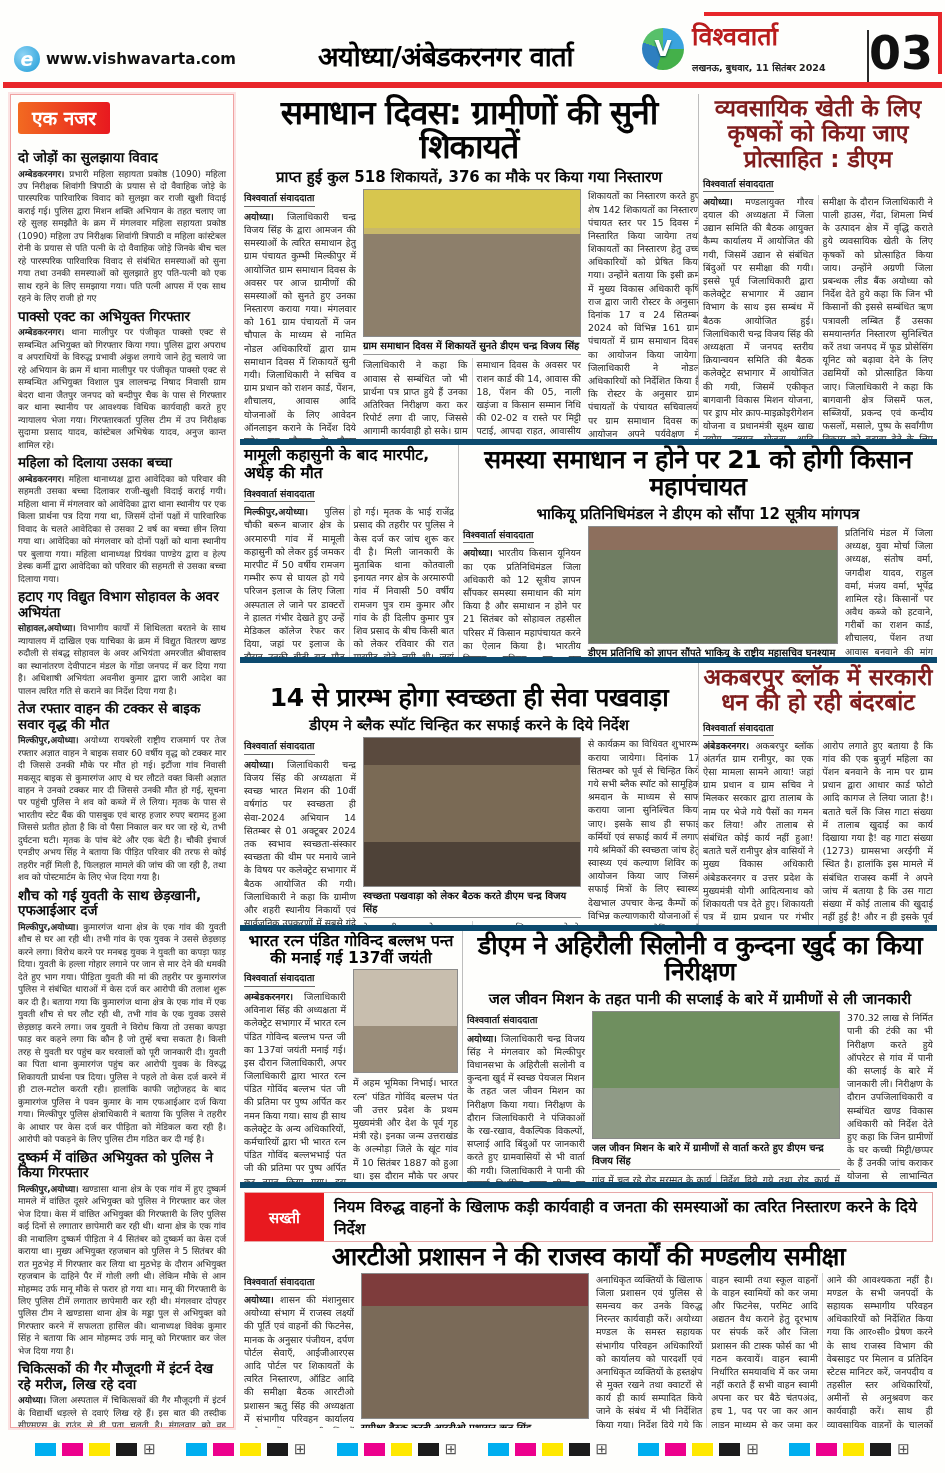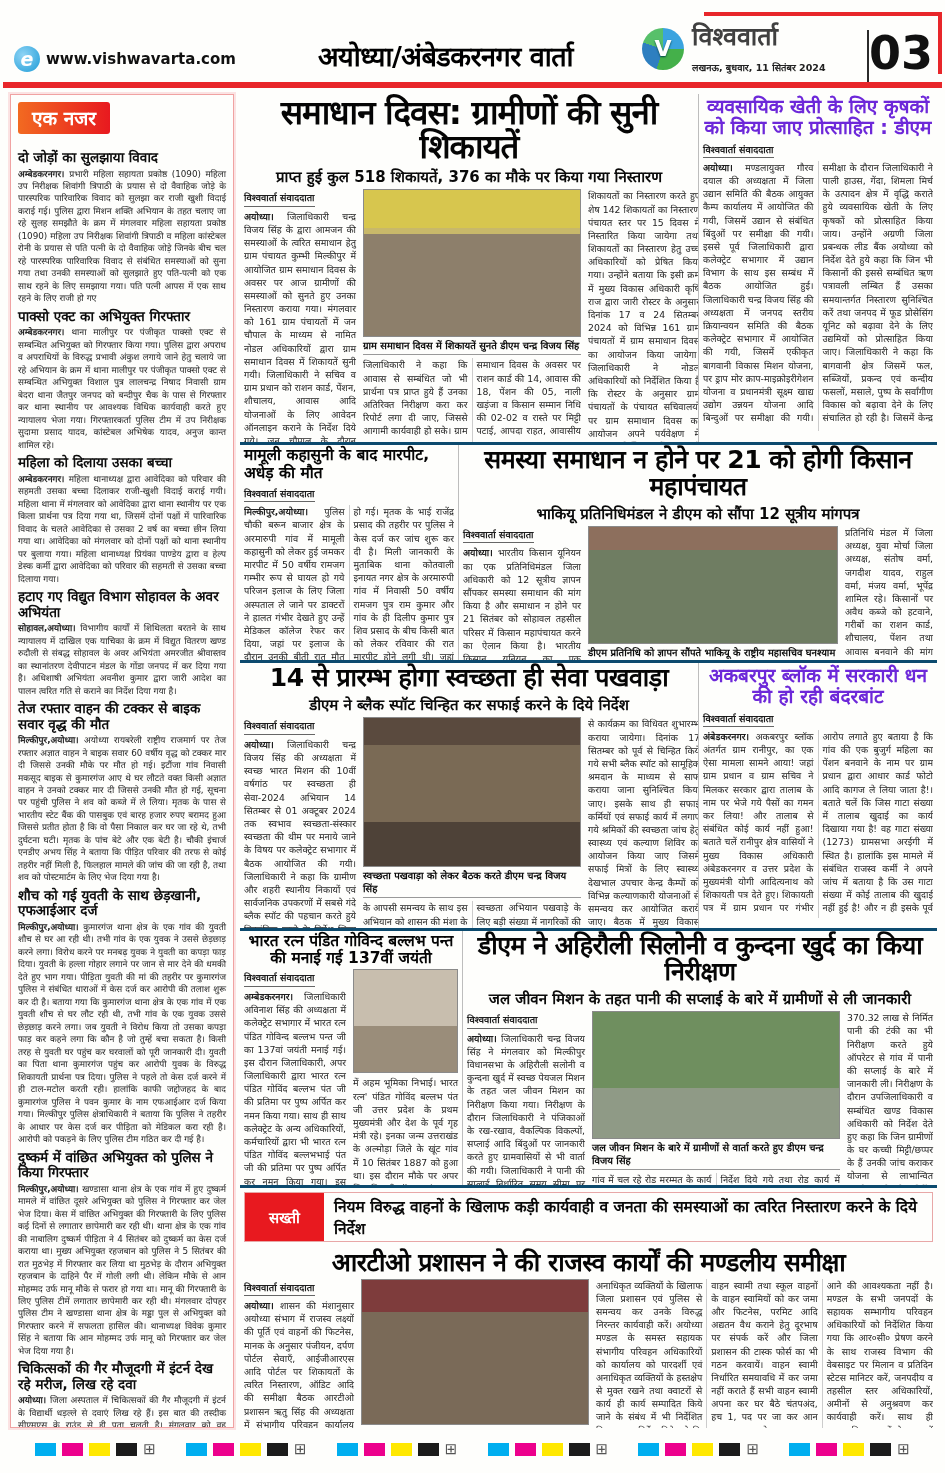--- a/index.html
+++ b/index.html
@@ -10,62 +10,62 @@
   .mast{position:relative;height:82px;padding:6px 14px 0 14px;display:flex;align-items:flex-end;}
   .mast-site{display:flex;align-items:center;gap:6px;width:235px;padding-bottom:10px;}
   .ie-icon{width:26px;height:26px;border-radius:50%;background:radial-gradient(circle at 35% 35%,#8fd4f5,#1e9cd7);
            color:#fff;font-weight:bold;font-style:italic;font-size:19px;line-height:26px;text-align:center;}
   .site-url{font-weight:bold;font-size:15px;color:#111;}
   .mast-title{flex:1;text-align:center;font-size:27px;font-weight:bold;color:#000;padding-bottom:8px;letter-spacing:-0.5px;}
   .mast-brand{display:flex;align-items:center;gap:8px;width:225px;padding-bottom:8px;}
   .globe-logo{width:42px;height:42px;border-radius:50%;flex:none;
       background:conic-gradient(#3aa3df 0 25%,#44b04a 25% 55%,#2e7fc0 55% 80%,#57c06a 80% 100%);
       color:#fff;font-weight:bold;font-size:22px;line-height:42px;text-align:center;text-shadow:0 1px 2px #044;}
-  .brand-name{font-size:25px;font-weight:bold;color:#404040;line-height:1;}
+  .brand-name{font-size:25px;font-weight:bold;color:#b91c1c;line-height:1;}
   .brand-edition{font-size:9.5px;font-weight:bold;color:#222;margin-top:12px;}
   .pagenum{width:64px;padding-bottom:6px;border-left:2px solid #2b2b2b;text-align:center;
            font-size:46px;font-weight:bold;color:#111;line-height:1;}
   .mast-redframe{position:absolute;top:12px;right:3px;width:238px;height:62px;
                  border-top:4px solid #e8262a;border-right:4px solid #e8262a;pointer-events:none;}
   .red-rule{height:6px;background:#e8262a;margin:0 3px;}
   
   .content{display:flex;gap:6px;padding:6px 8px 0 10px;height:1340px;}
   .rail{width:224px;flex:none;border:1px solid #f0a2a2;box-shadow:0 0 0 2px #fbe3e3;padding:5px 7px;overflow:hidden;}
   .rail-head{background:linear-gradient(90deg,#f26a21,#e8191f);color:#fff;font-weight:bold;font-size:19px;
              padding:3px 14px;border-radius:3px;display:inline-block;margin:2px 0 12px 0;}
   .rail-item h3{margin:4px 0 2px 0;font-size:13.5px;line-height:1.15;color:#0d0d0d;}
   .rail-item p{margin:0;font-size:8.8px;line-height:1.42;text-align:justify;color:#262626;}
   .rail-item .dl{font-weight:bold;}
   .main{flex:1;min-width:0;display:flex;flex-direction:column;}
-  .row{display:flex;border-bottom:3px solid #0c4a6e;overflow:hidden;}
+  .row{display:flex;border-bottom:6px solid #0c4a6e;overflow:hidden;}
   .art{overflow:hidden;padding:2px 4px;}
   .vsep{border-left:1px solid #bdbdbd;}
   .hl-xl{font-size:33px;font-weight:bold;line-height:1.02;letter-spacing:-1px;color:#050505;margin:0;}
   .hl-lg{font-size:25px;font-weight:bold;line-height:1.05;letter-spacing:-0.5px;color:#050505;margin:0;}
-  .hl-md{font-size:19px;font-weight:bold;line-height:1.1;color:#6d28d9;margin:0;text-align:center;}
+  .hl-md{font-size:23px;font-weight:bold;line-height:1.1;color:#7f1d1d;margin:0;text-align:center;}
   .hl-sm{font-size:15.5px;font-weight:bold;line-height:1.12;color:#050505;margin:0;}
   .ctr{text-align:center;}
   .sub{font-size:15px;font-weight:bold;text-align:center;margin:3px 0;color:#0a0a0a;}
   .byline{font-weight:bold;font-size:9.5px;border-bottom:1px solid #666;display:inline-block;margin:2px 0 3px 0;padding-bottom:1px;}
   .bd{font-size:9.3px;line-height:1.42;text-align:justify;color:#1e1e1e;}
   .bd .dl{font-weight:bold;}
   .c2{columns:2;column-gap:9px;column-rule:1px solid #ccc;}
   .c3{columns:3;column-gap:9px;column-rule:1px solid #ccc;}
   .photo{border:1px solid #8a8a8a;width:100%;}
   .cap{font-size:9.8px;font-weight:bold;margin:2px 0 3px 0;border-bottom:1px solid #999;padding-bottom:2px;color:#0c0c0c;}
   .ph-a{height:148px;background:linear-gradient(#d7c64e 0 26%,#c8b86a 26% 30%,#8d7f6b 30% 100%);}
   .ph-d{height:118px;background:linear-gradient(#8d6f5d 0 20%,#6f7d62 20% 100%);}
   .ph-e{height:150px;background:linear-gradient(#5a4a3e 0 18%,#7a6a55 18% 70%,#4e4238 70% 100%);}
   .ph-g{height:104px;background:linear-gradient(#c8beae 0 55%,#9a8d7a 55% 100%);}
   .ph-h{height:128px;background:linear-gradient(#6f8f5f 0 60%,#8f9a86 60% 100%);}
   .ph-i{height:146px;background:linear-gradient(#7e3c3c 0 22%,#7a6a58 22% 100%);}
   .flexrow{display:flex;gap:7px;}
   .colw{flex:none;}
   
-  .strip{display:flex;align-items:stretch;border:1px solid #e8a7a7;margin:2px 0 8px 0;}
+  .strip{display:flex;align-items:stretch;border:1px solid #e8a7a7;margin:2px 0 2px 0;}
   .strip-badge{background:#e8191f;color:#fff;font-weight:bold;font-size:15px;padding:2px 24px;display:flex;align-items:center;}
   .strip-hl{flex:1;font-size:15.5px;font-weight:bold;color:#0a0a0a;display:flex;align-items:center;padding:2px 10px;}
   
   .regmarks{display:flex;justify-content:space-around;align-items:center;height:42px;padding:0 20px;}
   .reggroup{display:flex;align-items:center;gap:6px;}
   .reggroup .sq{width:21px;height:13px;display:inline-block;}
   .reggroup .reg-glyph{font-size:15px;color:#555;line-height:1;}
 </style>
 </head>
 <body>
@@ -182,21 +182,21 @@
               <div class="photo ph-d"></div>
               <div class="cap">डीएम प्रतिनिधि को ज्ञापन सौंपते भाकियू के राष्ट्रीय महासचिव घनश्याम वर्मा</div>
 
             </div>
             <div class="colw bd" style="flex:1;">प्रतिनिधि मंडल में जिला अध्यक्ष, युवा मोर्चा जिला अध्यक्ष, संतोष वर्मा, जगदीश यादव, राहुल वर्मा, मंजय वर्मा, भूपेंद्र शामिल रहे। किसानों पर अवैध कब्जे को हटवाने, गरीबों का राशन कार्ड, शौचालय, पेंशन तथा आवास बनवाने की मांग प्रमुख रही।</div>
           </div>
         </div>
       </div>
 
       <div class="row" style="height:268px;">
-        <div class="art" style="width:458px;">
+        <div class="art" style="width:458px;margin-top:20px;">
           <h1 class="hl-lg ctr">14 से प्रारम्भ होगा स्वच्छता ही सेवा पखवाड़ा</h1>
           <div class="sub">डीएम ने ब्लैक स्पॉट चिन्हित कर सफाई करने के दिये निर्देश</div>
           <div class="flexrow">
             <div class="colw bd" style="width:112px;">
               <span class="byline">विश्ववार्ता संवाददाता</span><br>
               <span class="dl">अयोध्या।</span>
               <span>जिलाधिकारी चन्द्र विजय सिंह की अध्यक्षता में स्वच्छ भारत मिशन की 10वीं वर्षगांठ पर स्वच्छता ही सेवा-2024 अभियान 14 सितम्बर से 01 अक्टूबर 2024 तक स्वभाव स्वच्छता-संस्कार स्वच्छता की थीम पर मनाये जाने के विषय पर कलेक्ट्रेट सभागार में बैठक आयोजित की गयी। जिलाधिकारी ने कहा कि ग्रामीण और शहरी स्थानीय निकायों एवं सार्वजनिक उपकरणों में सबसे गंदे ब्लैक स्पॉट की पहचान करते हुये चिन्हांकित करने के निर्देश जिला पंचायती राज अधिकारी को दिये गये। इसके साथ ही सम्पूर्ण अभियान की कार्ययोजना बनाकर प्रस्तुत करने के निर्देश देते हुए कहा कि सभी विभागों</span>
             </div>
             <div class="colw" style="width:218px;">
               <div class="photo ph-e"></div>

